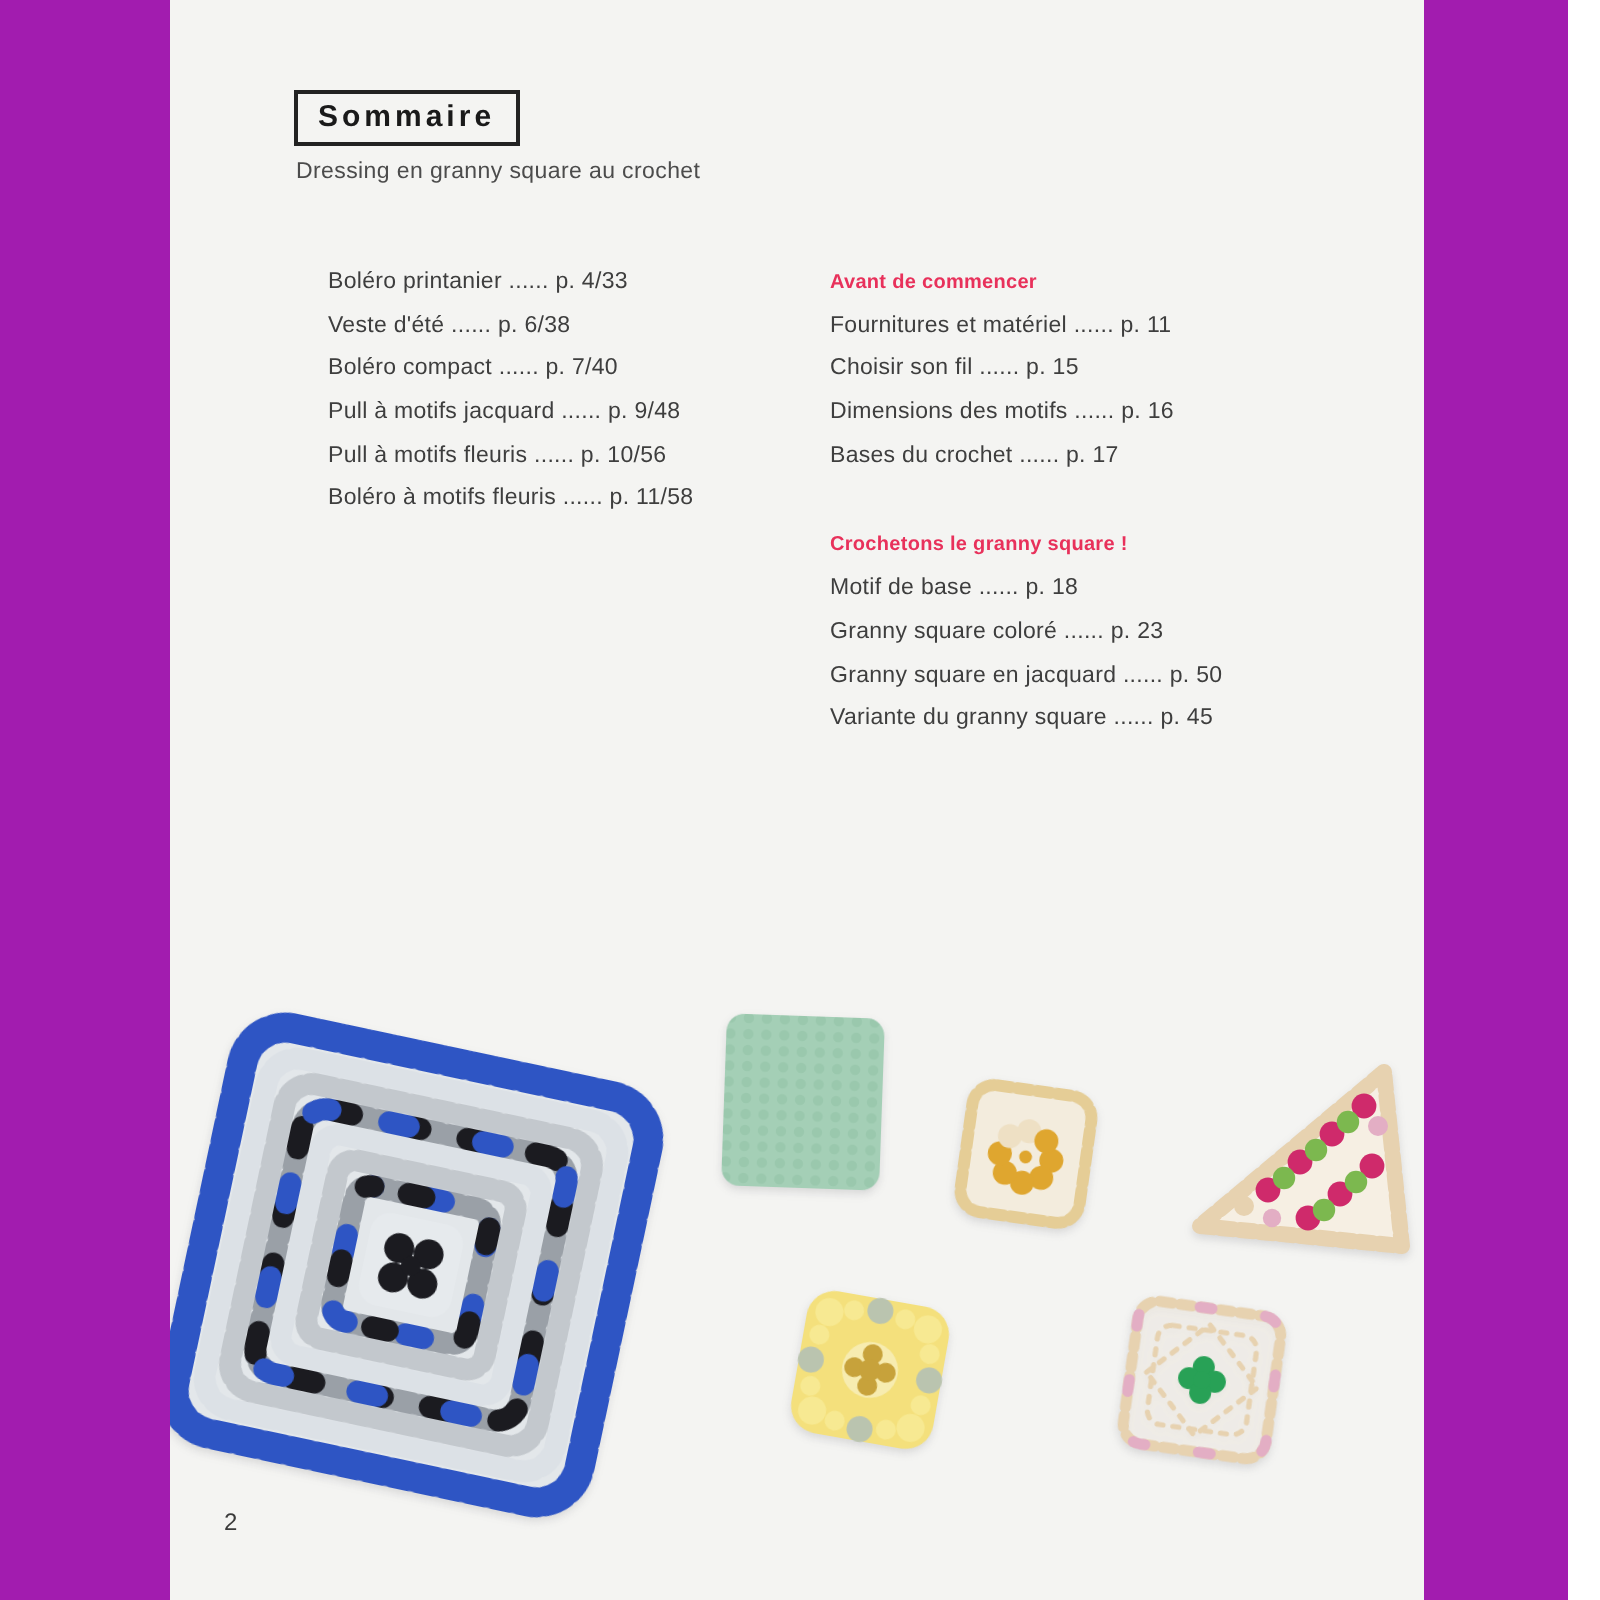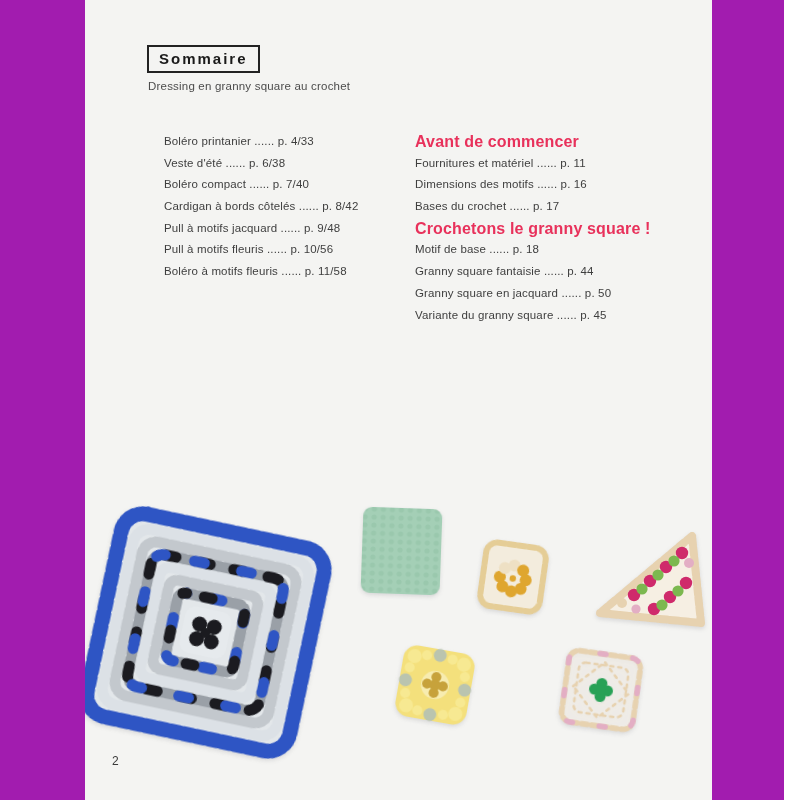--- a/index.html
+++ b/index.html
@@ -28,24 +28,24 @@
     font-size:11.5px; color:#4c4c4c; letter-spacing:.2px; white-space:nowrap;text-align:center;
   }
 
   .toc-left  { position:absolute; left:63px;  top:131px;margin-left:16px; }
   .toc-right { position:absolute; left:330px; top:131px; }
   .toc-item {
     height:21.7px; line-height:21.7px; font-size:11.5px;
     color:var(--text); letter-spacing:.15px; white-space:nowrap;
   }
   .sec-heading {
-    height:21.7px; line-height:21.7px; font-size:16px; font-weight:bold;
+    height:21.7px; line-height:21.7px; font-size:10px; font-weight:bold;
     color:var(--accent_red); letter-spacing:.15px; white-space:nowrap;
   }
-  .sec-gap { margin-top:0; }
+  .sec-gap { margin-top:23px; }
 
   .page-number {
     position:absolute; left:27px; top:754px; z-index:6;
     font-size:12px; color:#3a3a3a;
   }
 
   .photo-area { position:absolute; left:0; top:0; width:627px; height:800px; }
   .piece { position:absolute; filter:drop-shadow(0 2px 2px rgba(70,70,80,.16)); }
   .piece svg { display:block; width:100%; height:100%; overflow:visible; }
   .ring { fill:none; stroke-linecap:round; }
@@ -66,34 +66,34 @@
     <div class="title-box">
       <span>Sommaire</span>
     </div>
 
     <div class="subtitle">Dressing en granny square au crochet</div>
 
     <div class="toc-left">
       <div class="toc-item">Boléro printanier ...... p. 4/33</div>
       <div class="toc-item">Veste d'été ...... p. 6/38</div>
       <div class="toc-item">Boléro compact ...... p. 7/40</div>
-      <div class="toc-item">Cardigan à bords côtelés ...... p. 8/42</div>
       <div class="toc-item">Pull à motifs jacquard ...... p. 9/48</div>
       <div class="toc-item">Pull à motifs fleuris ...... p. 10/56</div>
       <div class="toc-item">Boléro à motifs fleuris ...... p. 11/58</div>
     </div>
 
     <div class="toc-right">
       <div class="sec-heading">Avant de commencer</div>
       <div class="toc-item">Fournitures et matériel ...... p. 11</div>
+      <div class="toc-item">Choisir son fil ...... p. 15</div>
       <div class="toc-item">Dimensions des motifs ...... p. 16</div>
       <div class="toc-item">Bases du crochet ...... p. 17</div>
       <div class="sec-heading sec-gap">Crochetons le granny square !</div>
       <div class="toc-item">Motif de base ...... p. 18</div>
-      <div class="toc-item">Granny square fantaisie ...... p. 44</div>
+      <div class="toc-item">Granny square coloré ...... p. 23</div>
       <div class="toc-item">Granny square en jacquard ...... p. 50</div>
       <div class="toc-item">Variante du granny square ...... p. 45</div>
     </div>
 
     <div class="photo-area">
 
       <div class="piece p-blue">
         <svg viewBox="0 0 225 225">
           <rect x="12" y="12" width="201" height="201" rx="24" style="fill:var(--pale_yarn)"></rect>
           <rect x="9" y="9" width="207" height="207" rx="22" class="ring" style="stroke:var(--blue);stroke-width:15;stroke-dasharray:9 4"></rect>

